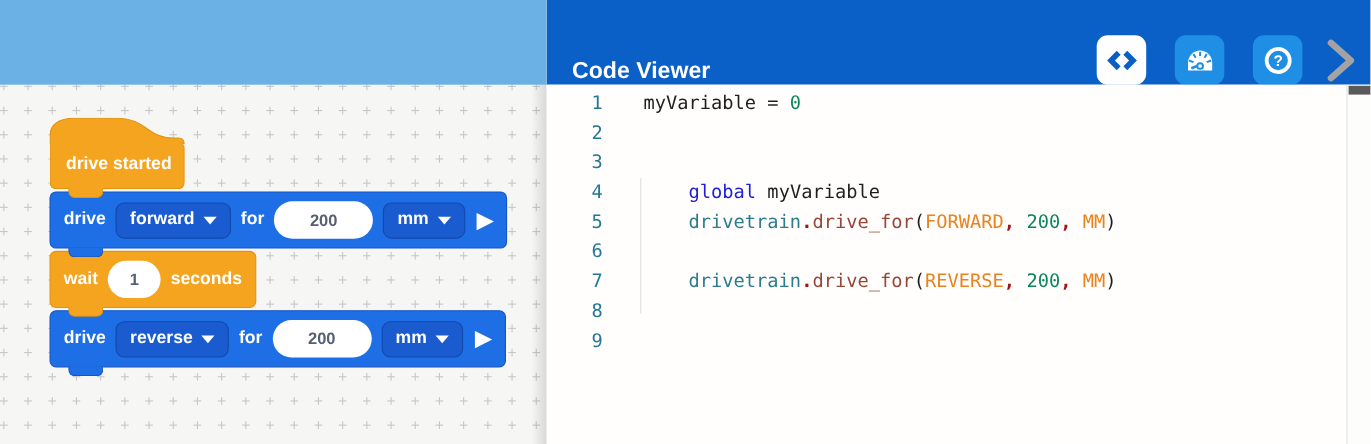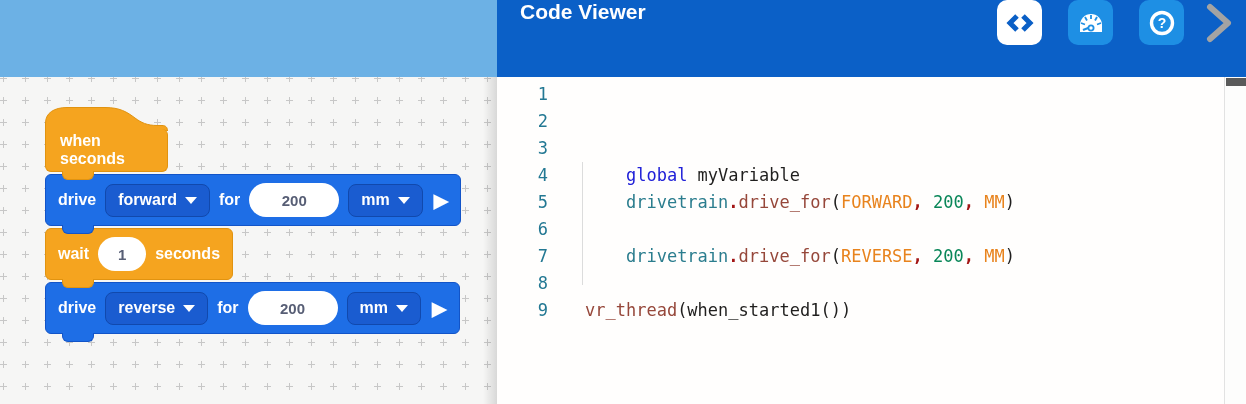--- a/index.html
+++ b/index.html
@@ -37,21 +37,21 @@
 
   .hat-wrap { position:absolute; left:45px; top:107px; z-index:14; }
   .hat-dome { display:block; }
   .hat-body { width:123px; height:43px; margin-top:-2px; background:#f5a41f; border:1px solid #e19310;
               border-top:none; border-radius:0 6px 6px 6px; display:flex; align-items:center;
               padding-left:14px; color:#fff; font-weight:bold; font-size:16px; position:relative; }
 
   
   .panel { position:absolute; left:497px; top:0; width:749px; height:404px; background:#fffefd; }
   .panel-header { position:absolute; left:0; top:0; width:749px; height:77px; background:#0b60c7;
-                  display:flex; align-items:flex-start; padding:0 10px 0 23px; }
+                  display:flex; align-items:flex-end; padding:0 10px 0 23px; }
   .panel-title { color:#fff; font-size:21px; font-weight:bold; flex:1; }
   .icon-btn { width:45px; height:45px; border-radius:10px; display:flex; align-items:center;
               justify-content:center; margin-left:26px; cursor:pointer; flex:0 0 auto; }
   .icon-btn.white { background:#ffffff; }
   .icon-btn.blue  { background:#1e8fe4; }
   .chev-btn { width:34px; height:45px; display:flex; align-items:center; justify-content:center;
               margin-left:18px; cursor:pointer; }
 
   .code-area { position:absolute; left:0; top:77px; width:727px; height:327px; background:#fffefd;
                padding-top:4px; overflow:hidden; }
@@ -426,21 +426,21 @@
         <div class="gridmark" style="left: 484px; top: 383px;"></div>
       </div>
     <div class="topbar"></div>
     <div class="edge-shade"></div>
 
     <div class="hat-wrap">
       <svg class="hat-dome" width="123" height="24" viewBox="0 0 123 24">
         <path d="M0.5,24 L0.5,16 C0.5,6 9,0.5 22,0.5 L60,0.5 C75,0.5 82,5 90,11 C96,15.5 102,18.5 112,18.5 L117,18.5 C121,18.5 122.5,20.5 122.5,24 Z" fill="#f5a41f" stroke="#e19310" stroke-width="1"></path>
       </svg>
       <div class="hat-body">
-        <span>when seconds</span>
+        <span>drive started</span>
         <span class="tab tab-orange"></span>
       </div>
     </div>
 
     <div class="block" style="left:45px; top:174px; z-index:13;">
       <div class="stack blue-blk">
         <span>drive</span>
         <span class="dropdown">
           <span>forward</span>
           <span class="caret"></span>
@@ -522,20 +522,21 @@
           <polyline points="5,6 23,22 5,38" fill="none" stroke="#a3a3a3" stroke-width="6" stroke-linecap="round" stroke-linejoin="round"></polyline>
         </svg>
       </div>
     </div>
 
     <div class="code-area">
       <div class="indent-guide"></div>
       <div>
           <div class="code-line">
             <div class="ln">1</div>
+            <div class="ct"><span class="s-plain">myVariable = </span><span class="s-num">0</span></div>
           </div>
           <div class="code-line">
             <div class="ln">2</div>
             <div class="ct"></div>
           </div>
           <div class="code-line">
             <div class="ln">3</div>
           </div>
           <div class="code-line">
             <div class="ln">4</div>
@@ -551,21 +552,20 @@
           <div class="code-line">
             <div class="ln">7</div>
             <div class="ct"><span class="s-plain">    </span><span class="s-obj">drivetrain</span><span class="s-dot">.</span><span class="s-fn">drive_for</span><span class="s-plain">(</span><span class="s-const">REVERSE</span><span class="s-dot">,</span><span class="s-plain"> </span><span class="s-num">200</span><span class="s-dot">,</span><span class="s-plain"> </span><span class="s-const">MM</span><span class="s-plain">)</span></div>
           </div>
           <div class="code-line">
             <div class="ln">8</div>
             <div class="ct"></div>
           </div>
           <div class="code-line">
             <div class="ln">9</div>
-            <div class="ct"><span class="s-fn">vr_thread</span><span class="s-plain">(when_started1())</span></div>
           </div>
         </div>
     </div>
 
     <div class="v-scroll">
       <div class="v-thumb"></div>
     </div>
   </div>
 
 </div>

